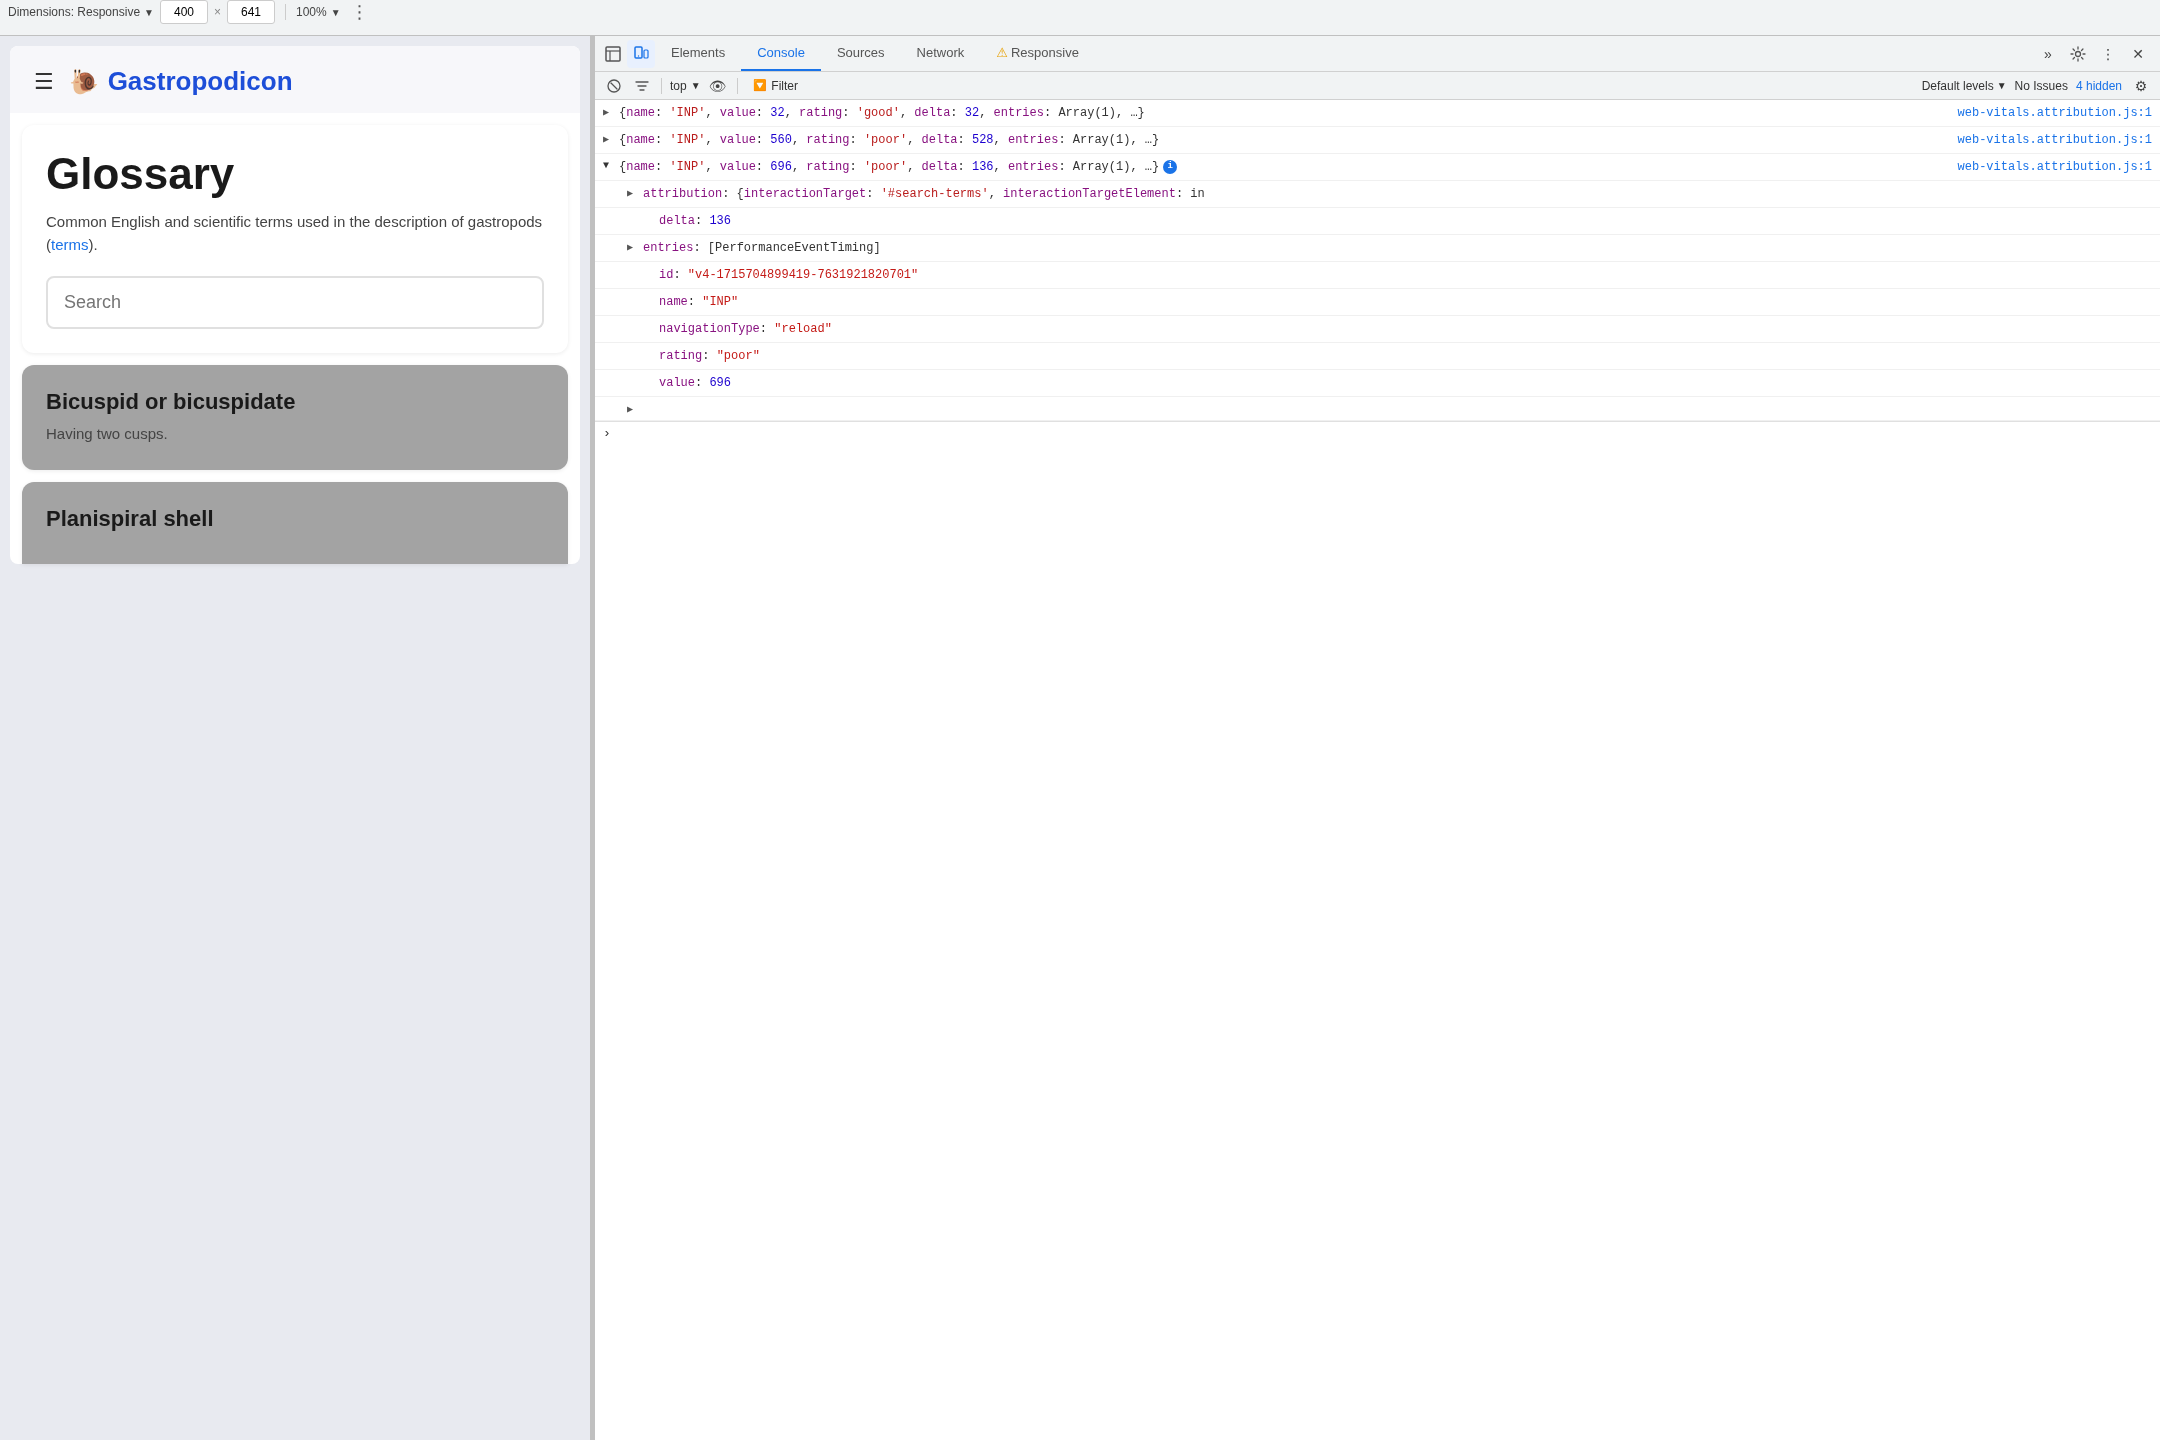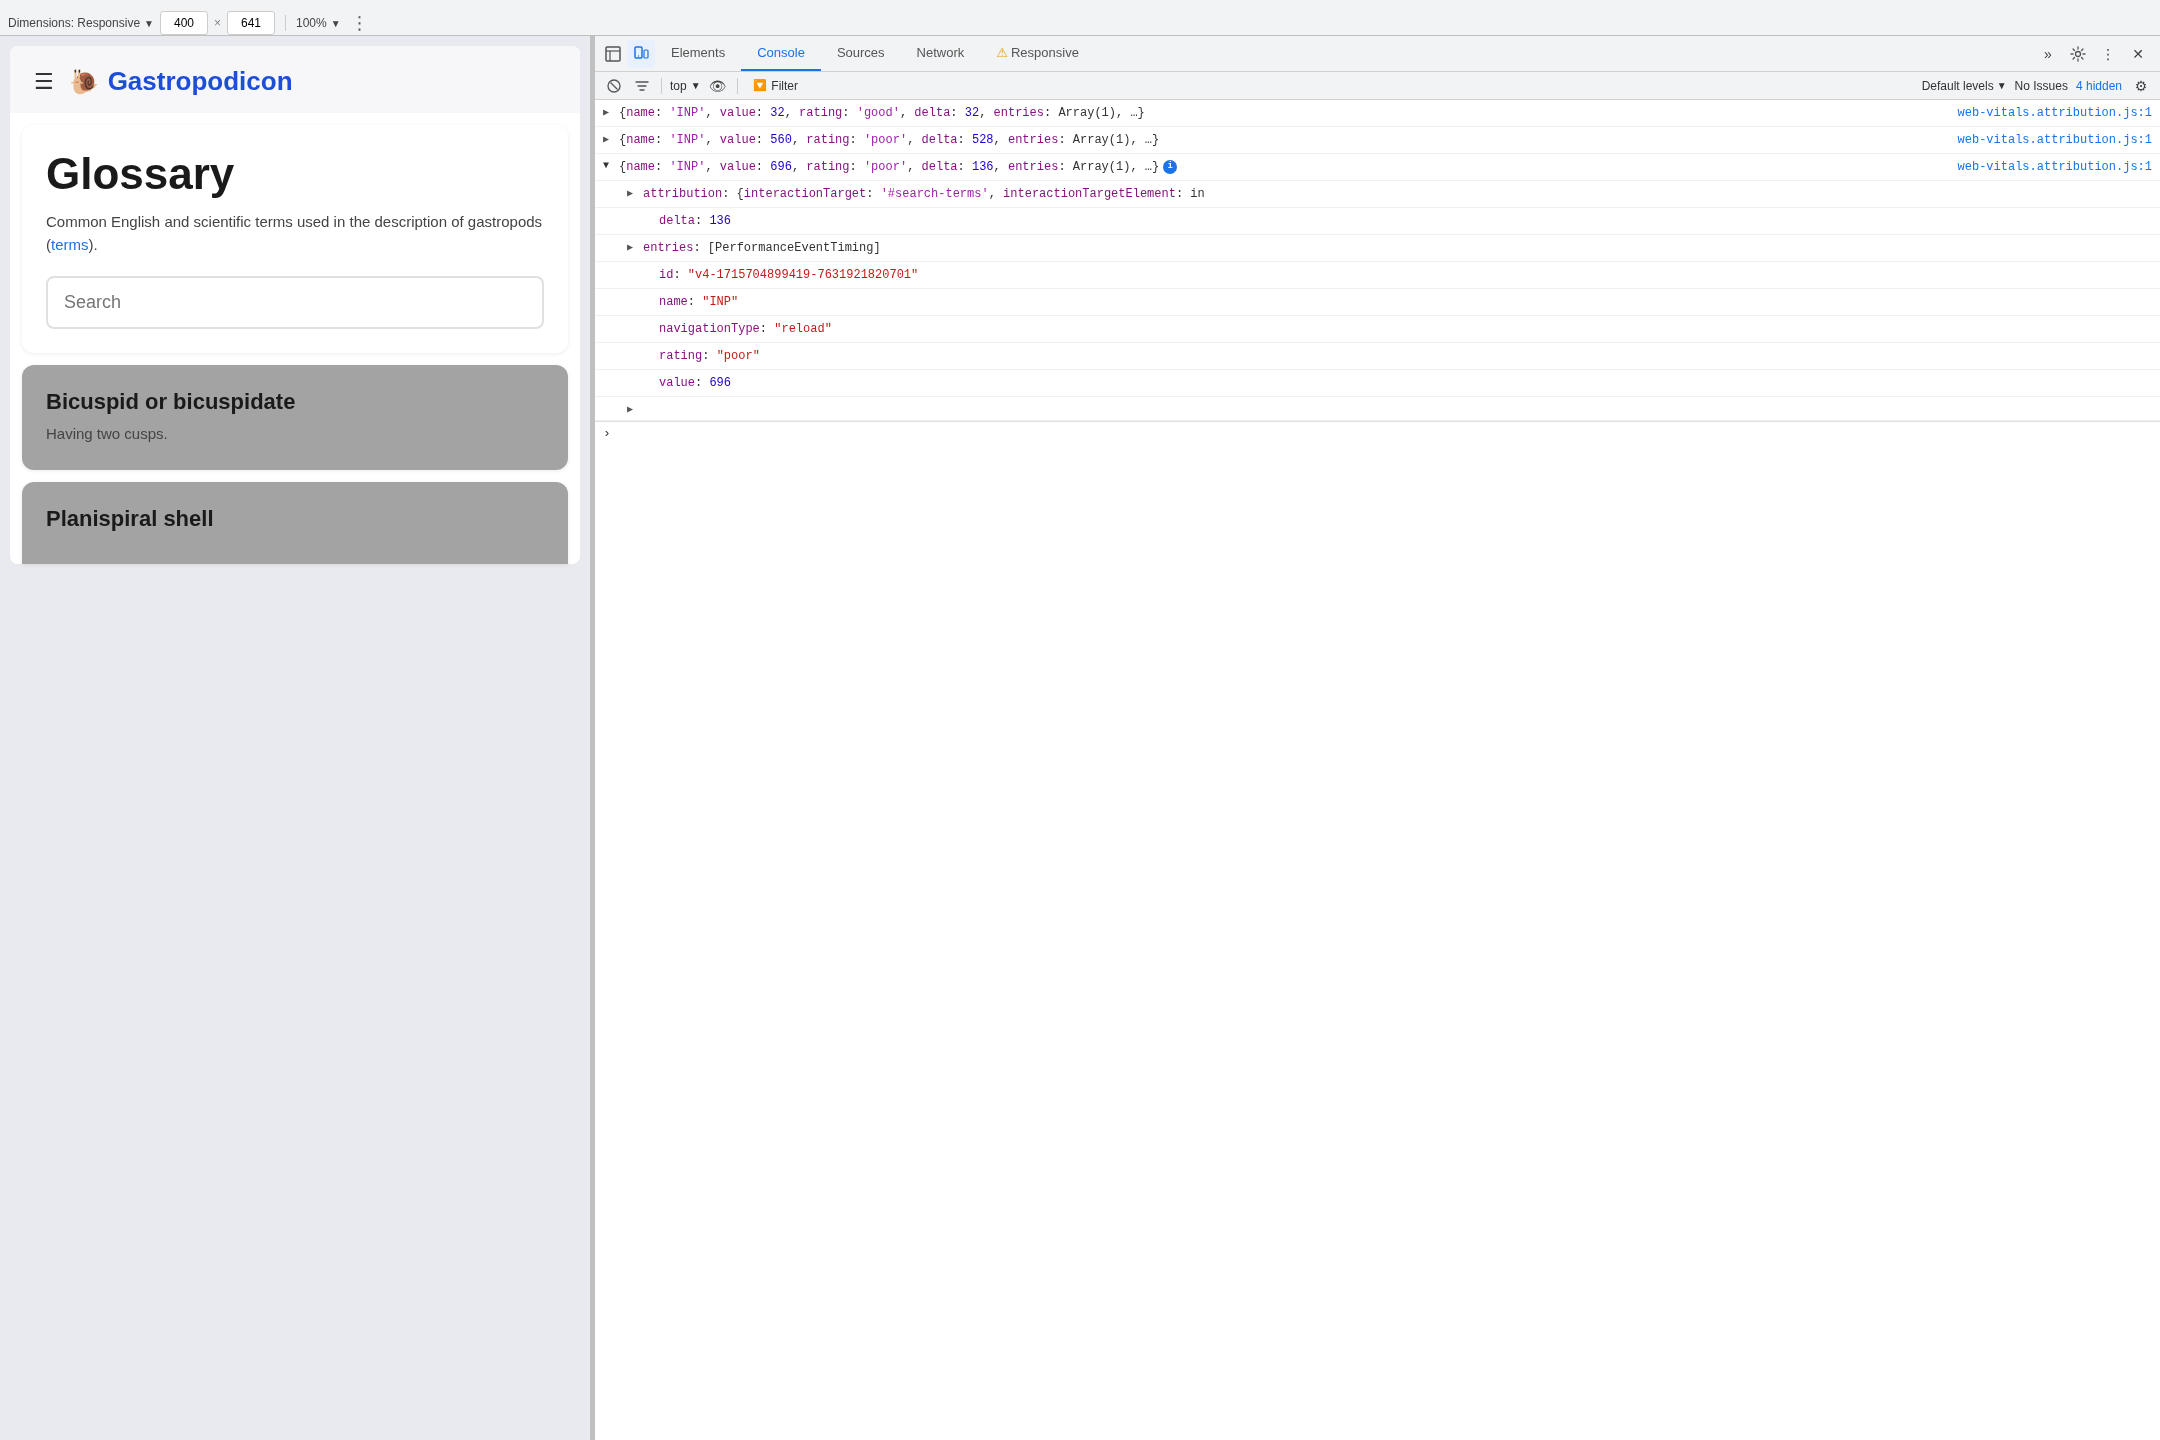--- a/index.html
+++ b/index.html
@@ -9,21 +9,21 @@
       display: flex;
       flex-direction: column;
       height: 100vh;
       overflow: hidden;
       font-size: 13px;
     }
 
     
     #top-toolbar {
       display: flex;
-      align-items: flex-end;
+      align-items: flex-start;
       background: #f1f3f4;
       border-bottom: 1px solid #c0c0c0;
       height: 36px;
       padding: 0 8px;
       gap: 6px;
       flex-shrink: 0;
     }
     .toolbar-left {
       display: flex;
       align-items: center;
@@ -234,21 +234,21 @@
       word-break: break-all;
     }
     .console-link {
       color: #1a73e8;
       text-decoration: none;
       float: right;
       margin-left: 8px;
     }
     
     .c-key { color: #881280; }
-    .c-str-single { color: #a21caf; margin-top: 14px; }
+    .c-str-single { color: #b91c1c; margin-top: 14px; }
     .c-str-double { color: #c41a16; }
     .c-num { color: #1c00cf; }
     .c-plain { color: #333; }
     .info-icon {
       display: inline-flex;
       align-items: center;
       justify-content: center;
       width: 14px;
       height: 14px;
       border-radius: 50%;

